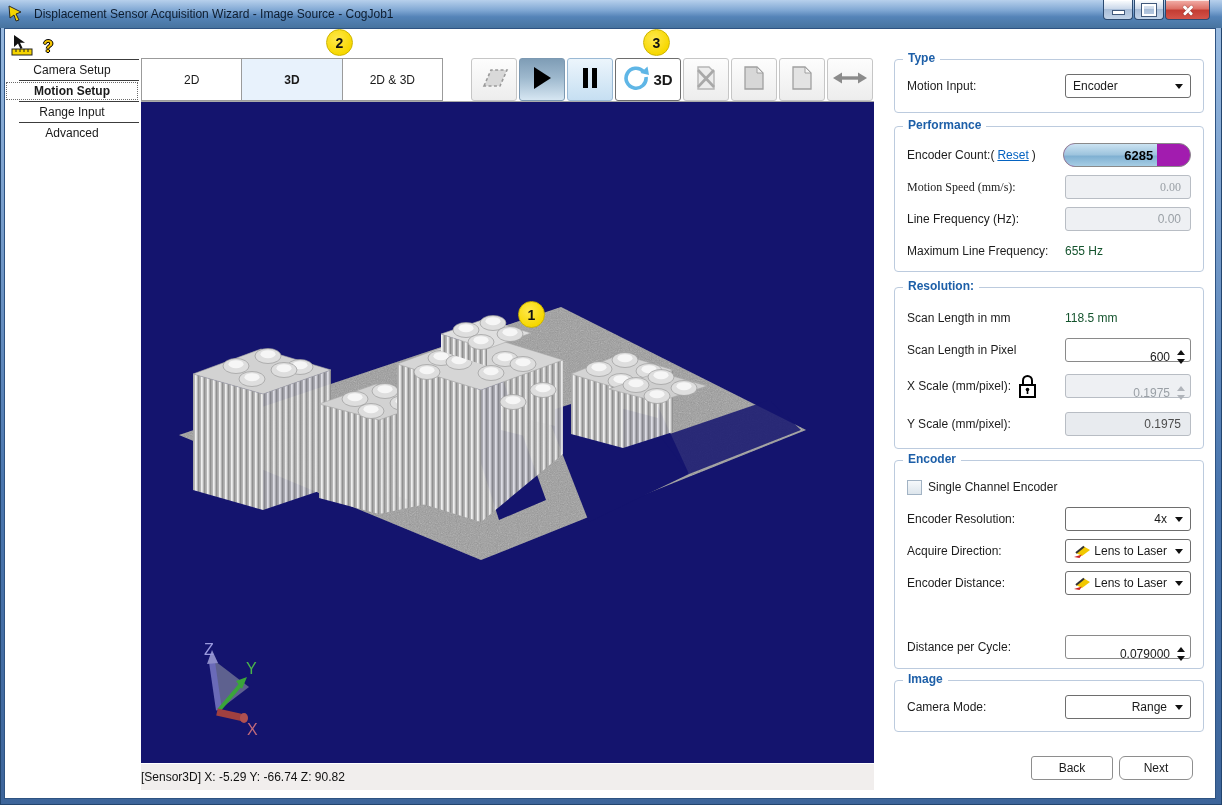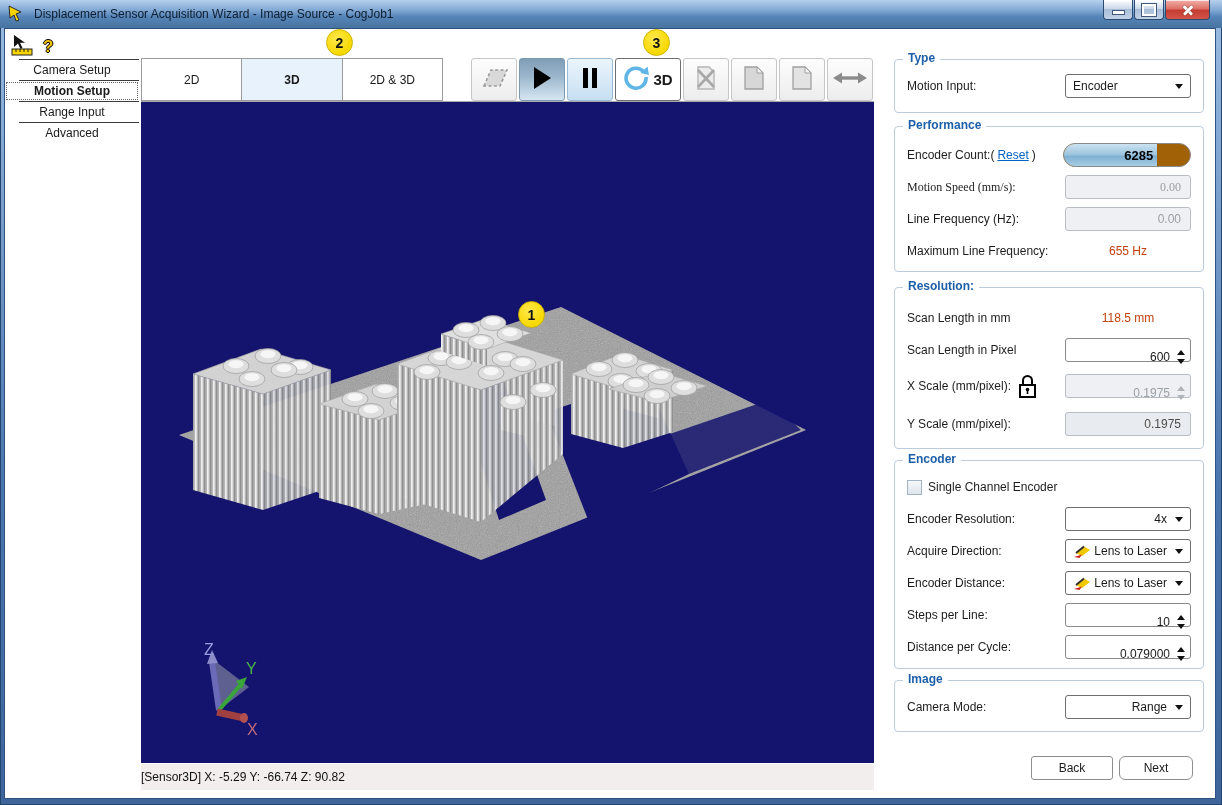--- a/index.html
+++ b/index.html
@@ -61,22 +61,22 @@
   .spinfield{width:126px;height:24px;border:1px solid #8a8a8a;border-radius:3px;background:#fff;display:flex;align-items:center;box-sizing:border-box;padding:13px 5px 0 6px;}
   .spinfield .val{flex:1;text-align:right;padding-right:7px;}
   .spincol{display:flex;flex-direction:column;gap:4px;align-items:center;cursor:pointer;}
   .sp-up{width:0;height:0;border-left:4px solid transparent;border-right:4px solid transparent;border-bottom:5px solid #111;}
   .sp-dn{width:0;height:0;border-left:4px solid transparent;border-right:4px solid transparent;border-top:5px solid #111;}
   .spinfield.disabled{background:#eef0f3;border-color:#b8bdc4;color:#9aa0a6;}
   .spinfield.disabled .sp-up{border-bottom-color:#b0b4ba;}
   .spinfield.disabled .sp-dn{border-top-color:#b0b4ba;}
   .flatfield{width:126px;height:24px;border:1px solid #b8bdc4;border-radius:3px;background:#eef0f3;color:#9aa0a6;display:flex;align-items:center;justify-content:flex-end;padding:0 9px;box-sizing:border-box;}
   .flatfield.darktext{background:#e8ebef;color:#4d4d4d;}
-  .statictext{width:126px;text-align:center;color:#c2410c;}
-  .enc-field{width:128px;height:24px;border:1px solid #8a8a8a;border-radius:12px;background:#a16207;box-sizing:border-box;overflow:hidden;}
+  .statictext{width:126px;text-align:left;color:#14532d;}
+  .enc-field{width:128px;height:24px;border:1px solid #8a8a8a;border-radius:12px;background:#a21caf;box-sizing:border-box;overflow:hidden;}
   .enc-fill{width:74%;height:100%;background:linear-gradient(180deg,#cbe3f2 0%,#9cc3dd 50%,#7fb0d2 55%,#a6cde4 100%);display:flex;align-items:center;justify-content:flex-end;}
   .enc-val{font-weight:bold;font-size:13px;padding-right:4px;color:#000;}
   .checkbox{width:13px;height:13px;border:1px solid #a2b3c4;background:linear-gradient(180deg,#f6f9fb,#dde5ec);margin-right:6px;flex:none;cursor:pointer;}
   .lock-icon{margin-left:6px;display:inline-flex;}
   
   .fbtn{position:absolute;height:24px;border:1px solid #8e8e8e;border-radius:3px;background:#fff;display:flex;align-items:center;justify-content:center;cursor:pointer;box-sizing:border-box;}
 </style>
 </head>
 <body>
 
@@ -435,30 +435,20 @@
                 <polygon points="2,8 10,1.5 16,5 8,11" fill="#f2c800"></polygon>
                 <line x1="2" y1="8" x2="10" y2="1.5" stroke="#333" stroke-width="2"></line>
                 <polygon points="0,12 8,9.6 5.5,13" fill="#cc2222"></polygon>
               </svg>
             </span>
             <span>Lens to Laser</span>
           </span>
           <span class="dd-arrow"></span>
         </div>
       </div>
-      <div class="row" style="top:142px;">
-        <span class="lbl">Steps per Line:</span>
-        <div class="spinfield ctl">
-          <span class="val">10</span>
-          <span class="spincol">
-              <span class="sp-up"></span>
-              <span class="sp-dn"></span>
-            </span>
-        </div>
-      </div>
       <div class="row" style="top:174px;">
         <span class="lbl">Distance per Cycle:</span>
         <div class="spinfield ctl">
           <span class="val">0.079000</span>
           <span class="spincol">
               <span class="sp-up"></span>
               <span class="sp-dn"></span>
             </span>
         </div>
       </div>

